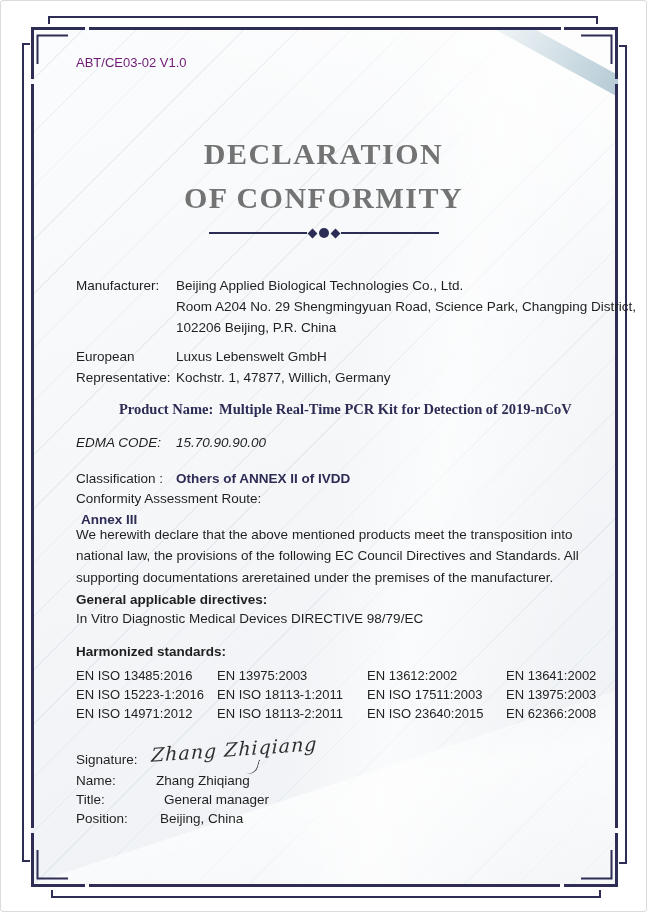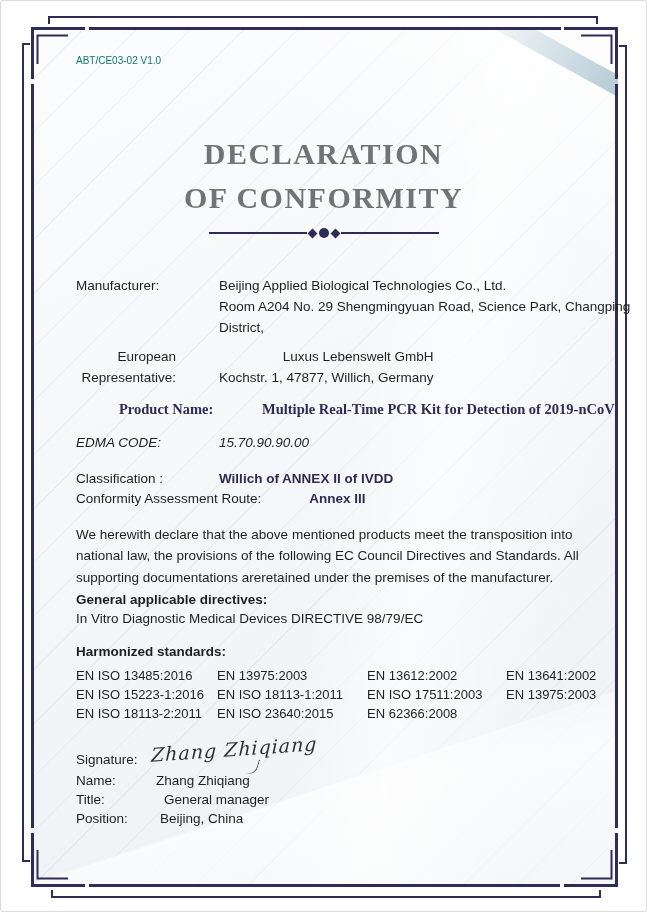--- a/index.html
+++ b/index.html
@@ -25,33 +25,33 @@
       linear-gradient(160deg,#fbfcfd 0%,#f5f7f9 45%,#eef1f4 100%);
   }
   #sheen-bottom{
     position:absolute;left:30px;right:30px;bottom:27px;height:210px;
     background:linear-gradient(170deg, rgba(255,255,255,0) 20%, rgba(255,255,255,.7) 55%, rgba(255,255,255,.35) 100%);
     clip-path:polygon(0 100%, 100% 8%, 100% 100%);
   }
   svg.border-art{position:absolute;left:0;top:0;pointer-events:none;}
 
   .abs{position:absolute;}
-  #doc-code{left:75px;top:54px;font-size:10px;color:#0f766e;}
+  #doc-code{left:75px;top:54px;font-size:13px;color:#701a75;}
 
   #title{left:0;right:0;top:131px;text-align:center;
     font-family:"Liberation Serif", serif;font-weight:700;
     font-size:30px;line-height:44px;letter-spacing:1.5px;color:#737373;}
 
   #divider{left:50%;top:227px;transform:translateX(-50%);
     width:230px;display:flex;align-items:center;}
   #divider .rule{flex:1;height:2px;background:#2d2c55;}
   #divider .dia{width:7px;height:7px;background:#2d2c55;transform:rotate(45deg);margin:0 2px;}
   #divider .dot{width:10px;height:10px;border-radius:50%;background:#2d2c55;margin:0 1px;}
 
-  .frow{left:75px;display:flex;font-size:13.5px;line-height:21px;gap:43px;}
+  .frow{left:75px;display:flex;font-size:13.5px;line-height:21px;}
   .frow .lbl{width:100px;flex:none;}
   .navy-bold{color:#2d2c55;font-weight:700;}
   .serif-row{font-family:"Liberation Serif", serif;font-size:14.5px;}
 
   #para{left:75px;top:523px;width:508px;font-size:13.5px;line-height:21.3px;}
   .heading-bold{font-weight:700;font-size:13.5px;}
 
   #standards-grid{left:75px;top:665px;display:grid;
     grid-template-columns:141px 150px 139px auto;
     font-size:13px;line-height:19px;}
@@ -127,24 +127,25 @@
     <span class="dot"></span>
     <span class="dia"></span>
     <span class="rule"></span>
   </div>
 
   <div class="frow abs" style="top:274px;">
     <div class="lbl">Manufacturer:</div>
     <div>
       <div>Beijing Applied Biological Technologies Co., Ltd.</div>
       <div>Room A204 No. 29 Shengmingyuan Road, Science Park, Changping District,</div>
+      <div>102206 Beijing, P.R. China</div>
     </div>
   </div>
 
-  <div class="frow abs" style="top:345px;text-align:right;">
+  <div class="frow abs" style="top:345px;">
     <div class="lbl">
       <div>European</div>
       <div>Representative:</div>
     </div>
     <div>
       <div>Luxus Lebenswelt GmbH</div>
       <div>Kochstr. 1, 47877, Willich, Germany</div>
     </div>
   </div>
 
@@ -153,43 +154,44 @@
     <div class="navy-bold">Multiple Real-Time PCR Kit for Detection of 2019-nCoV</div>
   </div>
 
   <div class="frow abs" style="top:431px;font-style:italic;">
     <div class="lbl">EDMA CODE:</div>
     <div>15.70.90.90.00</div>
   </div>
 
   <div class="frow abs" style="top:467px;">
     <div class="lbl">Classification :</div>
-    <div class="navy-bold">Willich of ANNEX II of IVDD</div>
-  </div>
-
-  <div class="frow abs" style="top:487px;">
+    <div class="navy-bold">Others of ANNEX II of IVDD</div>
+  </div>
+
+  <div class="frow abs" style="top:487px;flex-direction:column;">
     <span>Conformity Assessment Route:</span>
     <span class="navy-bold" style="margin-left:5px;">Annex III</span>
   </div>
 
   <div id="para" class="abs">We herewith declare that the above mentioned products meet the transposition into national law, the provisions of the following EC Council Directives and Standards. All supporting documentations areretained under the premises of the manufacturer.</div>
 
   <div class="abs heading-bold" style="left:75px;top:591px;">General applicable directives:</div>
   <div class="abs" style="left:75px;top:610px;font-size:13.5px;">In Vitro Diagnostic Medical Devices DIRECTIVE 98/79/EC</div>
 
   <div class="abs heading-bold" style="left:75px;top:643px;">Harmonized standards:</div>
   <div id="standards-grid" class="abs">
     <span>EN ISO 13485:2016</span>
     <span>EN 13975:2003</span>
     <span>EN 13612:2002</span>
     <span>EN 13641:2002</span>
     <span>EN ISO 15223-1:2016</span>
     <span>EN ISO 18113-1:2011</span>
     <span>EN ISO 17511:2003</span>
     <span>EN 13975:2003</span>
+    <span>EN ISO 14971:2012</span>
     <span>EN ISO 18113-2:2011</span>
     <span>EN ISO 23640:2015</span>
     <span>EN 62366:2008</span>
   </div>
 
   <div id="handwriting" class="abs">Zhang Zhiqiang</div>
   <div id="sig-flourish" class="abs"></div>
 
   <div class="sig-row abs" style="top:749px;">
     <span class="lbl">Signature:</span>

